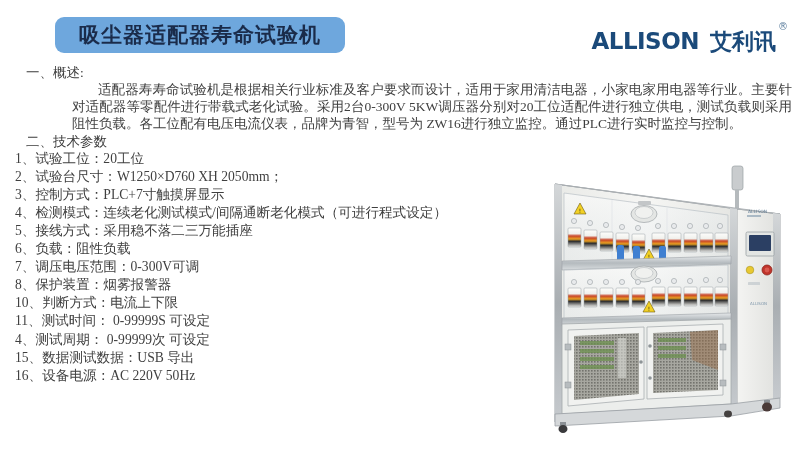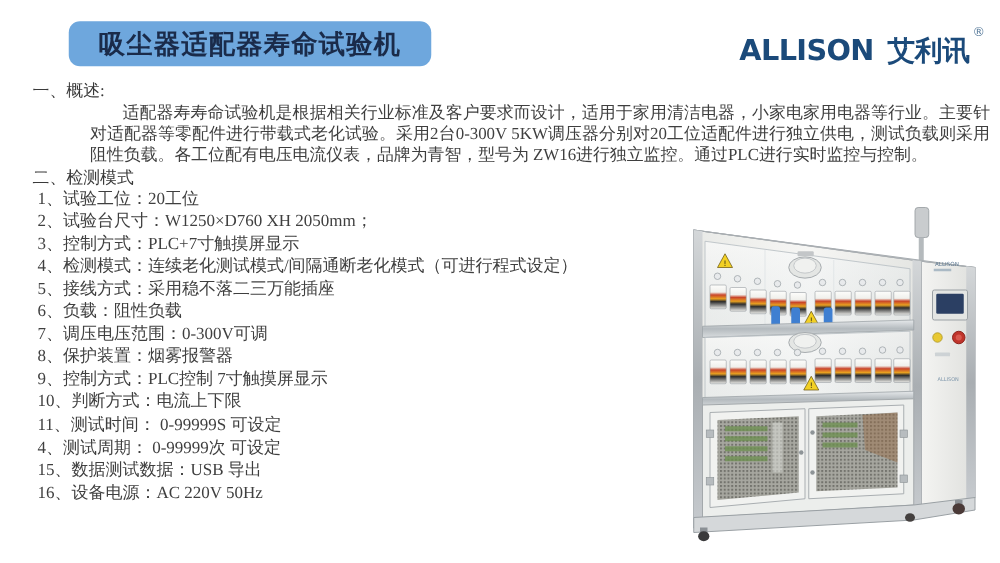--- a/index.html
+++ b/index.html
@@ -94,21 +94,21 @@
     margin-left: 46px;
   }
   #spec-list {
     margin: 0;
     padding: 0;
     list-style: none;
   }
   #spec-list li {
     font-size: 13.6px;
     line-height: 18.1px;
-    padding-left: 30px;
+    padding-left: 15px;
     color: #3f3f3f;
     white-space: nowrap;
   }
 
   
   #machine-photo {
     position: absolute;
     left: 492px; top: 160px;
     width: 306px; height: 288px;
   }
@@ -130,32 +130,31 @@
   </div>
 
 </div>
 
 <div id="content">
 
   <div class="sect-head">一、概述:</div>
 
   <div id="overview-para">适配器寿寿命试验机是根据相关行业标准及客户要求而设计，适用于家用清洁电器，小家电家用电器等行业。主要针对适配器等零配件进行带载式老化试验。采用2台0-300V 5KW调压器分别对20工位适配件进行独立供电，测试负载则采用阻性负载。各工位配有电压电流仪表，品牌为青智，型号为 ZW16进行独立监控。通过PLC进行实时监控与控制。</div>
 
-  <div class="sect-head">二、检测模式</div>
+  <div class="sect-head">二、技术参数</div>
 
   <ul id="spec-list">
     <li>1、试验工位：20工位</li>
     <li>2、试验台尺寸：W1250×D760 XH 2050mm；</li>
     <li>3、控制方式：PLC+7寸触摸屏显示</li>
     <li>4、检测模式：连续老化测试模式/间隔通断老化模式（可进行程式设定）</li>
     <li>5、接线方式：采用稳不落二三万能插座</li>
     <li>6、负载：阻性负载</li>
     <li>7、调压电压范围：0-300V可调</li>
     <li>8、保护装置：烟雾报警器</li>
-    <li>9、控制方式：PLC控制  7寸触摸屏显示</li>
     <li>10、判断方式：电流上下限</li>
     <li>11、测试时间： 0-99999S 可设定</li>
     <li>4、测试周期： 0-99999次 可设定</li>
     <li>15、数据测试数据：USB 导出</li>
     <li>16、设备电源：AC 220V   50Hz</li>
   </ul>
 
 </div>
 
 <div id="machine-photo">

